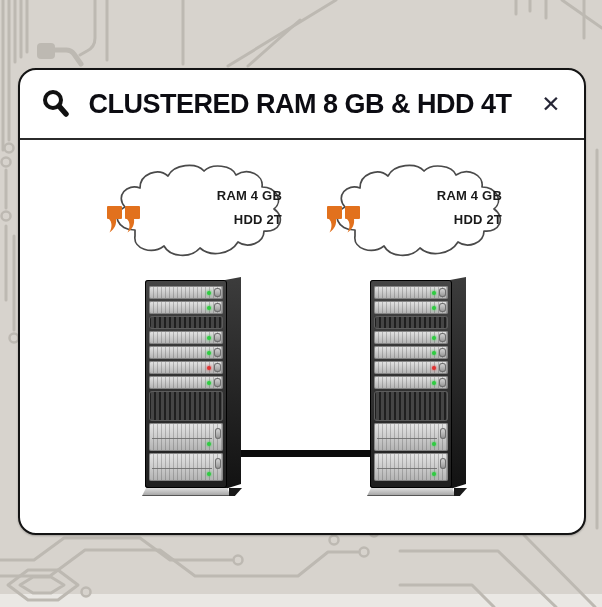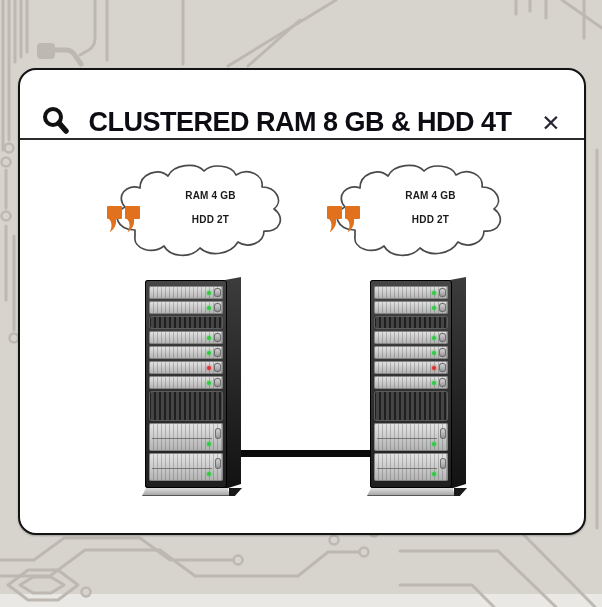--- a/index.html
+++ b/index.html
@@ -7,36 +7,36 @@
     font-family:"Liberation Sans", sans-serif; background:#d7d3cd; }
   .stage { position:relative; width:602px; height:607px; }
 
   
   .bg-svg { position:absolute; inset:0; }
 
   
   .card { position:absolute; left:18px; top:68px; width:568px; height:467px;
     background:#ffffff; border:2px solid #141414; border-radius:18px;
     box-shadow:0 1px 2px rgba(0,0,0,.25); }
-  .card-header { position:relative; height:70px; display:flex; align-items:flex-end;
+  .card-header { position:relative; height:70px; display:flex; align-items:center;
     border-bottom:2px solid #2b2b2b; padding:0 18px; }
   .search-btn { width:30px; height:34px; border:none; background:transparent; cursor:pointer;
     display:flex; align-items:center; justify-content:center; margin-left:2px; }
   .card-title { flex:1; text-align:center; font-size:27px; font-weight:800;
     letter-spacing:-0.5px; color:#0c0c12; transform:scaleY(1.05); padding-right:6px;
     white-space:nowrap; }
   .close-btn { width:30px; height:30px; border:none; background:transparent; cursor:pointer;
     font-size:23px; line-height:28px; color:#262636; font-weight:400; }
   .card-body { position:absolute; left:0; top:71px; right:0; bottom:0; }
 
   
   .cloud { position:absolute; width:185px; height:105px; }
   .cloud svg.cloud-shape { position:absolute; inset:0; }
-  .cloud-text { position:absolute; left:34px; right:8px; top:22px; text-align:center;
-    font-size:10px; font-weight:bold; color:#1a1a1a; line-height:24px; letter-spacing:.2px; }
+  .cloud-text { position:absolute; left:34px; right:8px; top:22px; text-align:right;
+    font-size:13px; font-weight:bold; color:#1a1a1a; line-height:24px; letter-spacing:.2px; }
   .cloud-quotes { position:absolute; left:2px; top:44px; }
   .cloud-1 { left:85px;  top:21px; }
   .cloud-2 { left:305px; top:21px; }
 
   
   .rack { position:absolute; width:97px; }
   .rack-1 { left:125px; top:139px; }
   .rack-2 { left:350px; top:139px; }
   .rack-side { position:absolute; left:80px; top:-3px; width:16px; height:calc(100% - 4px);
     background:linear-gradient(180deg,#3c3c3c,#121212);

